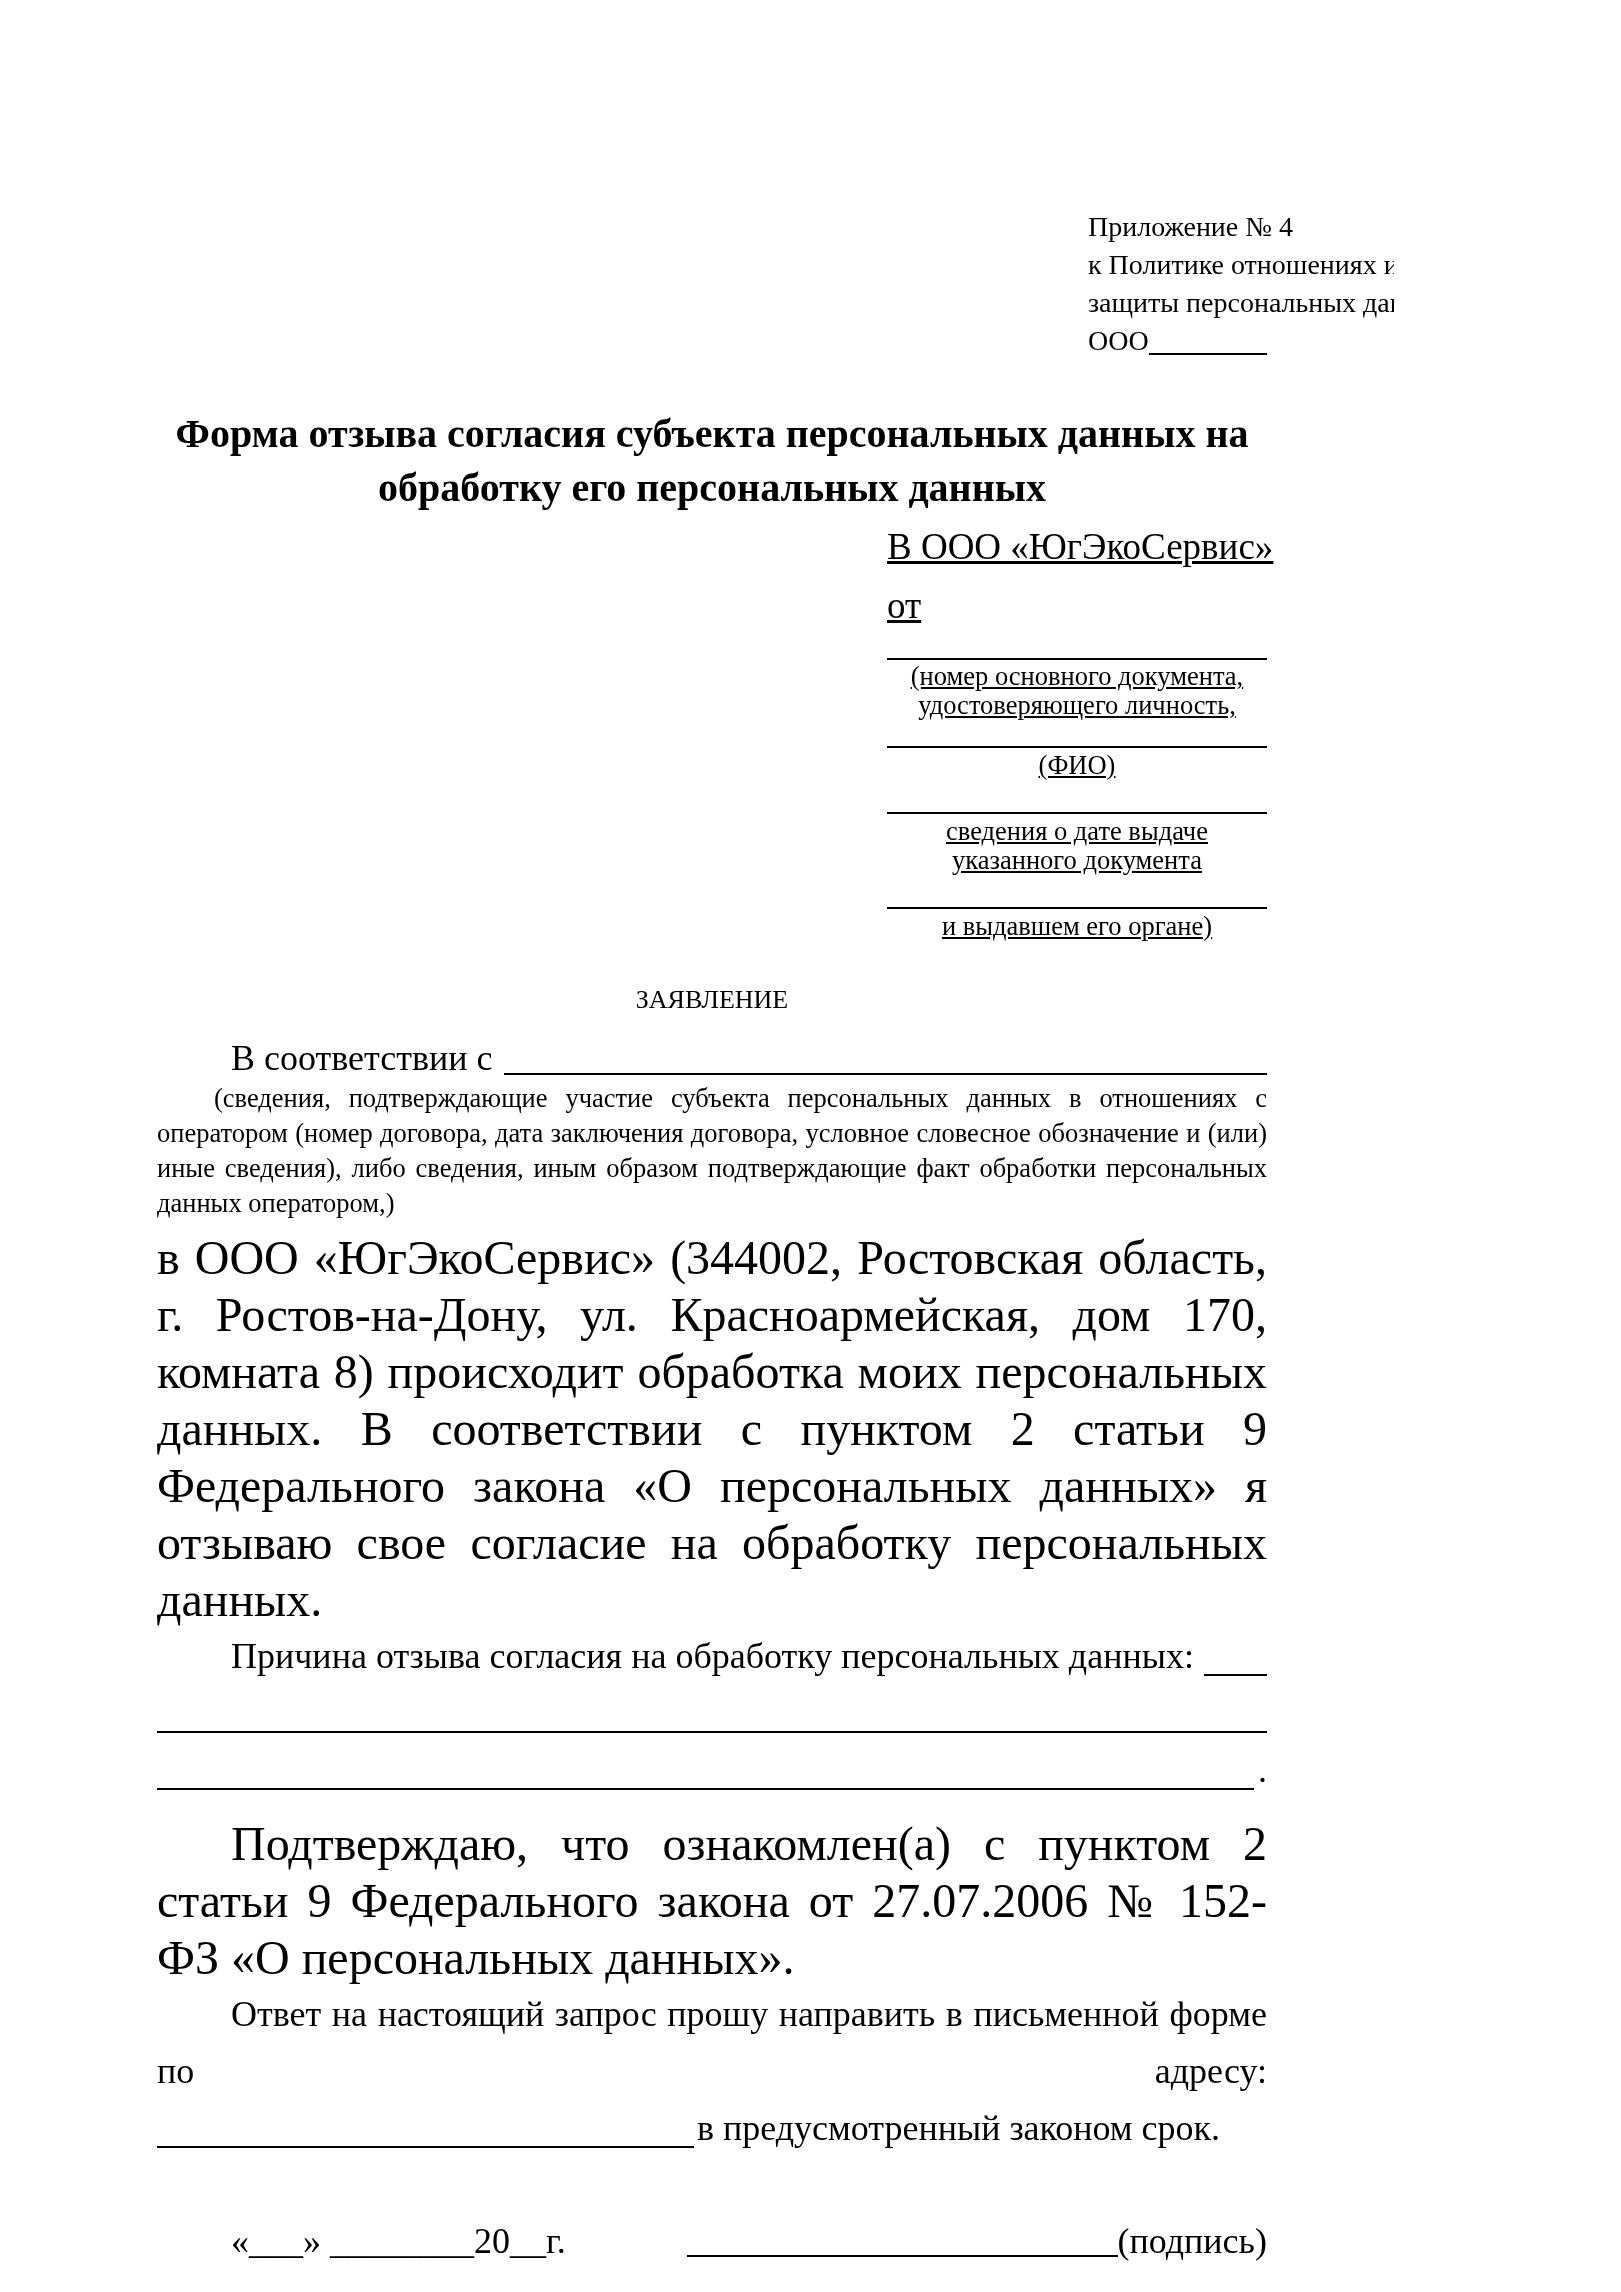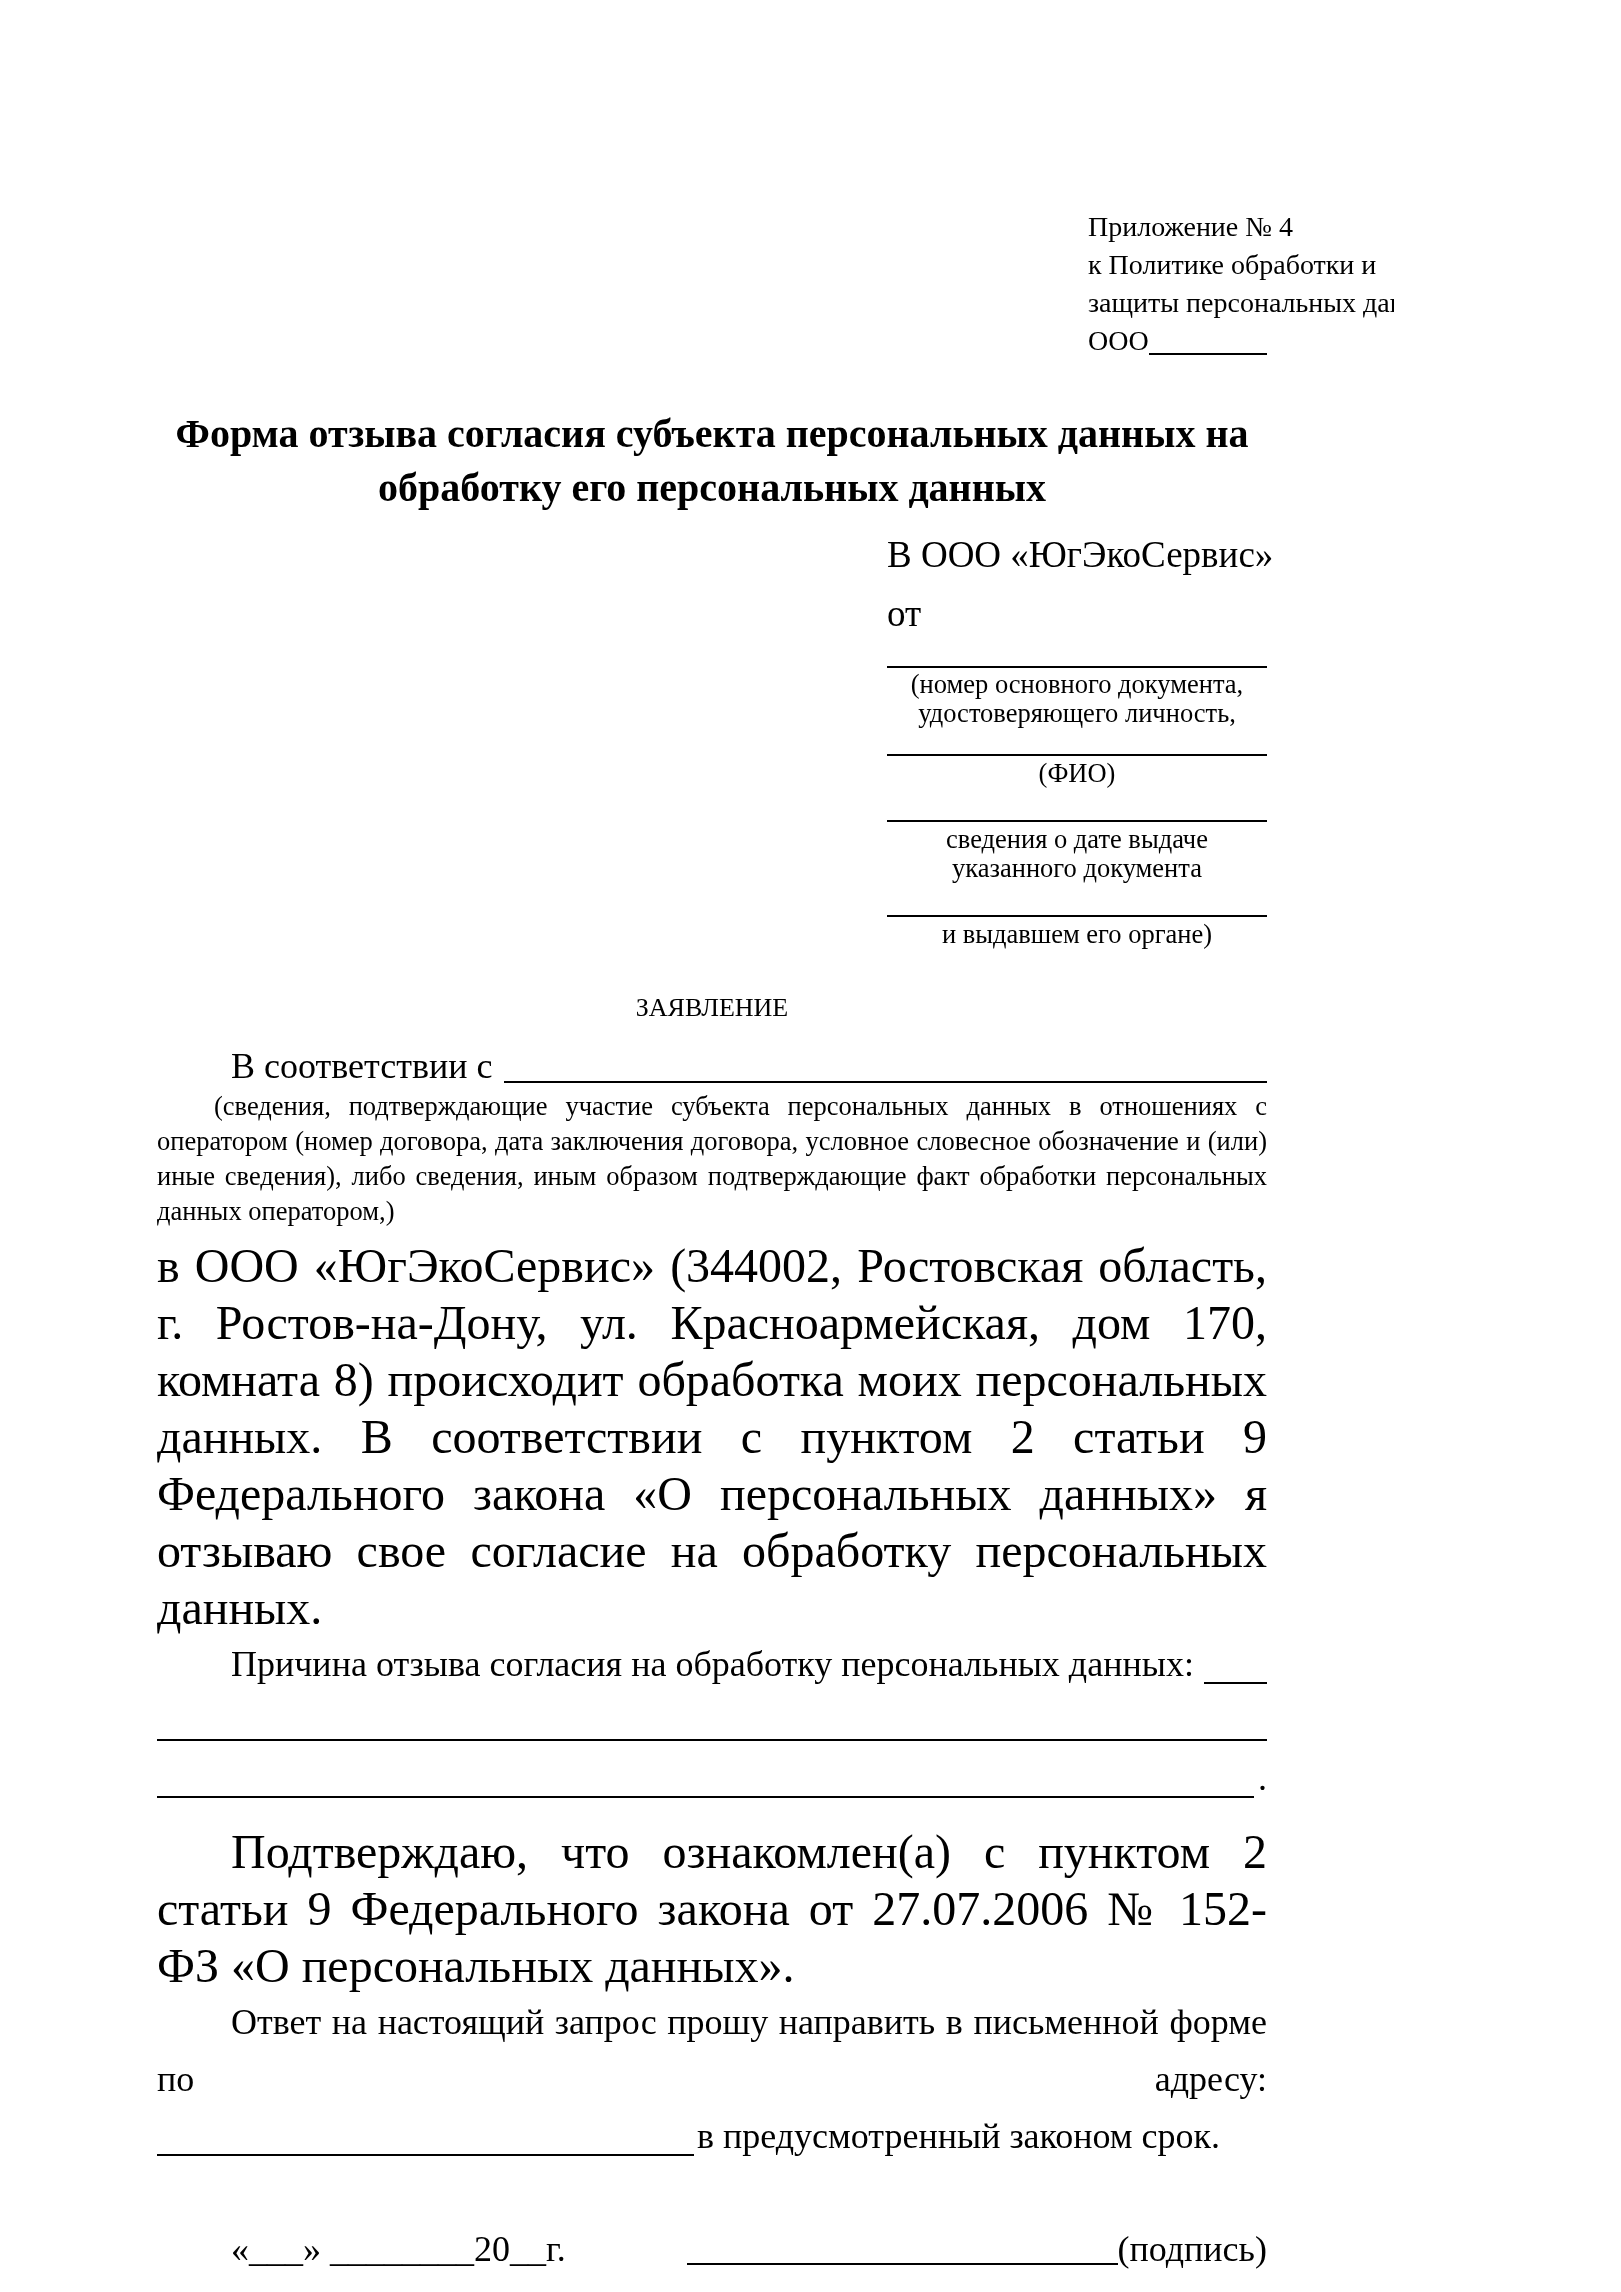--- a/index.html
+++ b/index.html
@@ -25,21 +25,21 @@
   
   .doc-title {
     margin-top:47px;
     text-align:center;
     font-weight:bold;
     font-size:40px;
     line-height:54px;
   }
 
   
-  .addressee { margin-left:730px; margin-top:19px; font-size:37px; }
+  .addressee { margin-left:730px; margin-top:11px; font-size:37px;text-decoration:underline; }
   .addressee .to { line-height:41px; white-space:nowrap; }
   .addressee .from { margin-top:17.6px; line-height:41px; }
   .fill { margin-top:32px; }
   .fill.first { margin-top:25.5px; }
   .fill .rule { width:100%; }
   .fill .caption { margin-top:2.9px; text-align:center; font-size:26.5px; line-height:29px; }
 
   
   .statement-heading { margin-top:37px; text-align:center; font-size:26px; line-height:43px; }
   .intro-row { margin-top:15.7px; display:flex; align-items:flex-end; font-size:36px; line-height:45px; }
@@ -82,21 +82,21 @@
   .sig-group .rule { width:431px; margin-bottom:7.8px; }
   .sig-group .caption { white-space:nowrap; }
 </style>
 </head>
 <body>
 
 <div class="page">
 
   <div class="header-block">
     <div class="header-line">Приложение № 4</div>
-    <div class="header-line">к Политике обработки и</div>
+    <div class="header-line">к Политике отношениях и</div>
     <div class="header-line">защиты персональных данных</div>
     <div class="ooo-row">
       <span class="label">ООО</span>
       <span class="rule"></span>
     </div>
   </div>
 
   <div class="doc-title">Форма отзыва согласия субъекта персональных данных на обработку его персональных данных</div>
 
   <div class="addressee">

